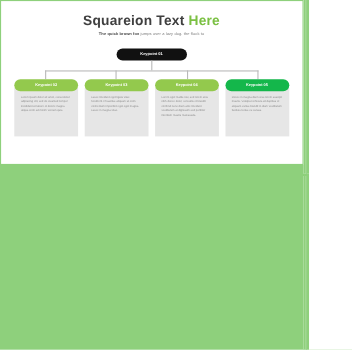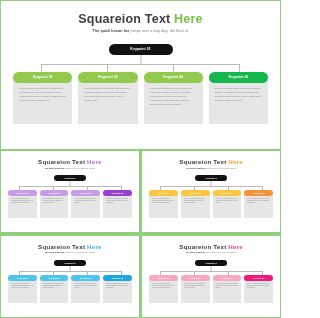--- a/index.html
+++ b/index.html
@@ -12,21 +12,20 @@
     height: 318px;
     overflow: hidden;
     font-family: "Liberation Sans", sans-serif;
   }
 
   
   .deck {
     width: 281px;
     height: 318px;
     display: flex;
-    flex-direction: column;
     background: #8ED07C;
     box-sizing: border-box;
   }
 
   .hero-panel {
     position: relative;
     height: 150px;
     background: #ffffff;
     border: 1.5px solid #8ED07C;
     box-sizing: border-box;

